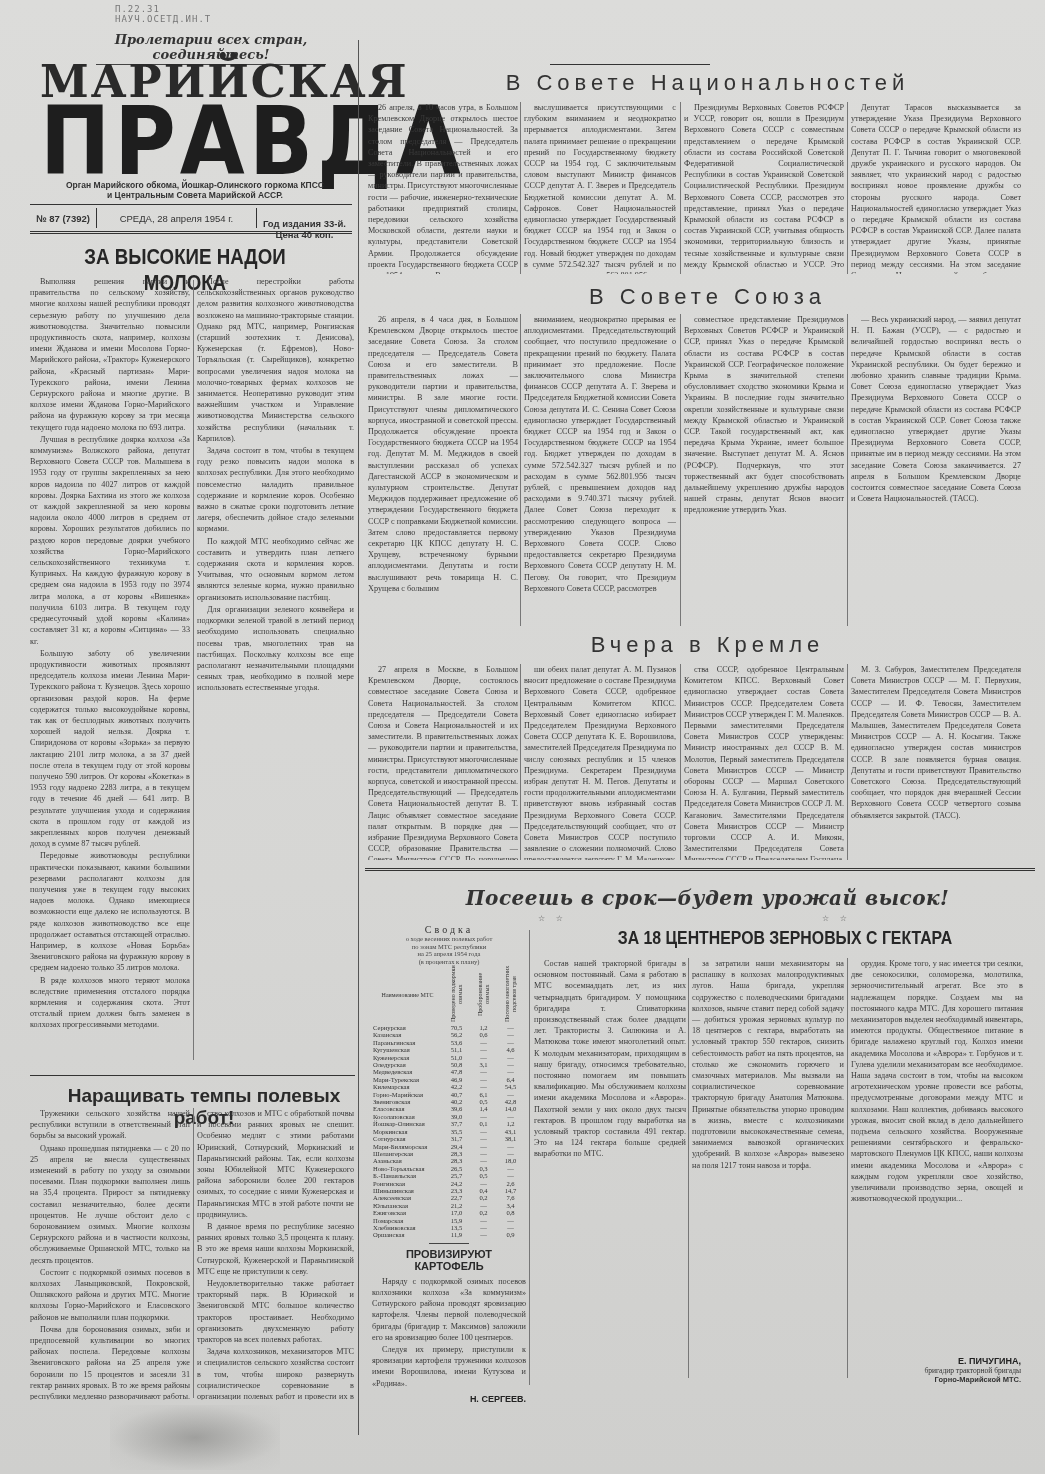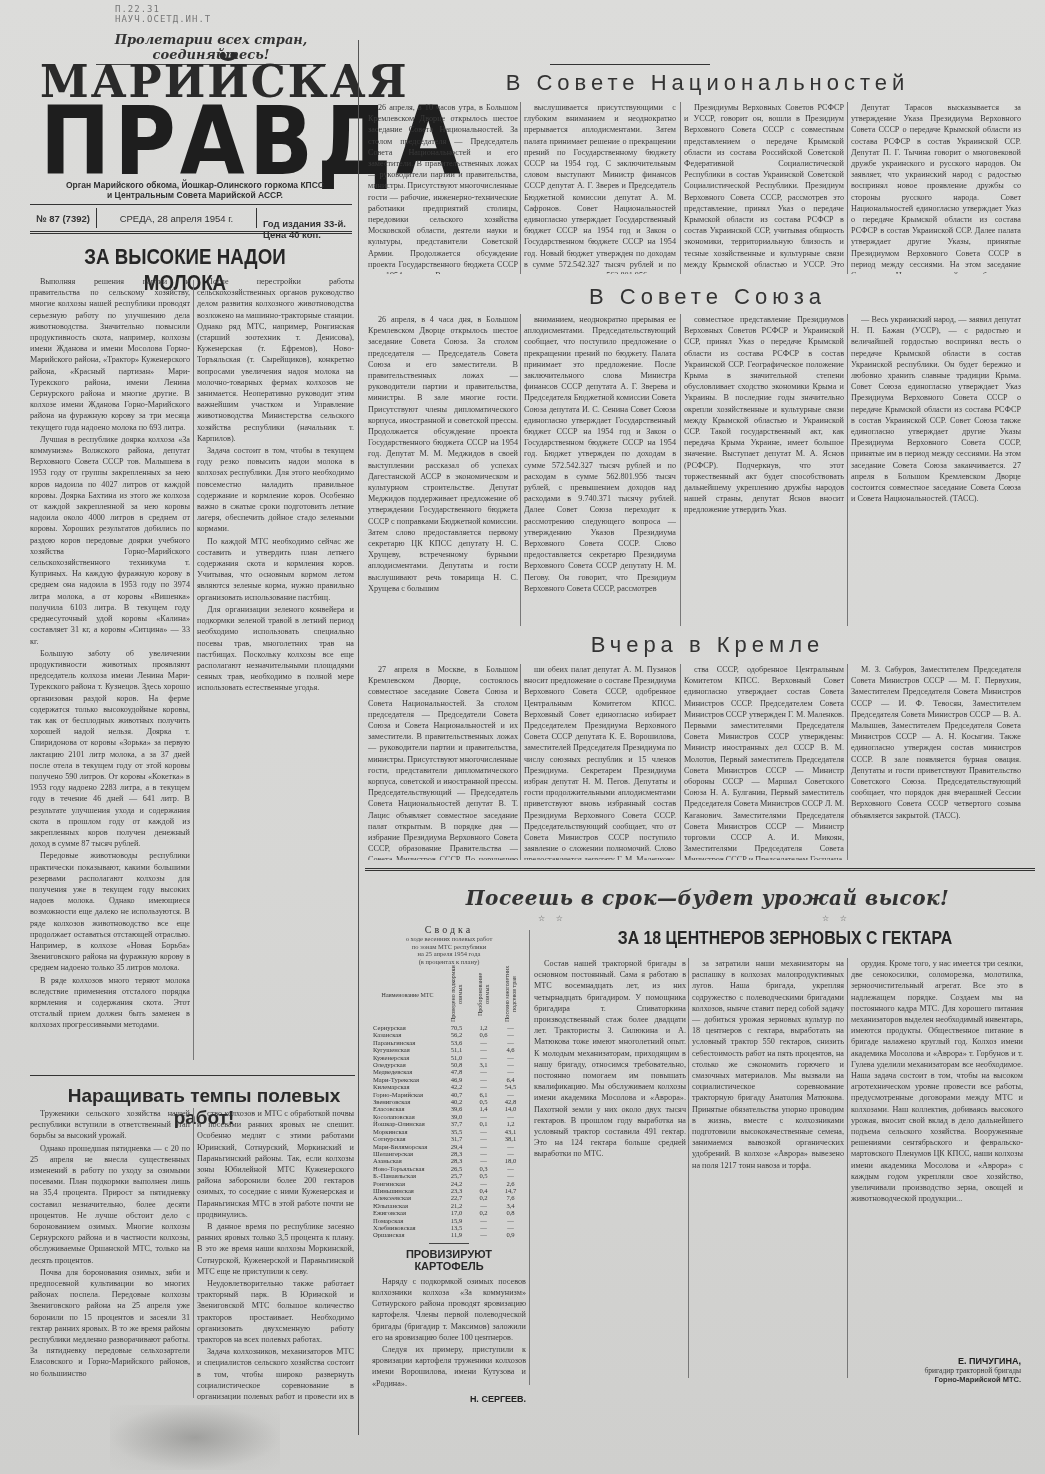--- a/index.html
+++ b/index.html
@@ -72,21 +72,21 @@
   <div class="abs title2" style="left:40px;top:100px;width:310px;">ПРАВДА</div>
   <div class="abs organ" style="left:40px;top:180px;width:310px;">
     <div>Орган Марийского обкома, Йошкар-Олинского горкома КПСС</div>
     <div>и Центральным Совета Марийской АССР.</div>
   </div>
   <div class="abs issue-bar" style="left:30px;top:204px;width:322px;">
     <div>№ 87 (7392)</div>
     <div class="sep"></div>
     <div style="flex:1;text-align:center;font-weight:normal;">СРЕДА, 28 апреля 1954 г.</div>
     <div class="sep"></div>
-    <div style="text-align:left;line-height:11px;margin-top:22px;">
+    <div style="text-align:center;line-height:11px;margin-top:22px;">
       <div>Год издания 33-й.</div>
       <div>Цена 40 коп.</div>
     </div>
   </div>
 
   <div class="vrule" style="left:358px;top:40px;height:1395px;"></div>
 
   <div class="abs h-left" style="left:20px;top:244px;width:330px;">ЗА ВЫСОКИЕ НАДОИ МОЛОКА</div>
   <div class="abs body-text" style="left:30px;top:276px;width:160px;height:790px;">
     <p>Выполняя решения партии и правительства по сельскому хозяйству, многие колхозы нашей республики проводят серьезную работу по улучшению дела животноводства. Значительно повысили продуктивность скота, например, колхозы имени Жданова и имени Мосолова Горно-Марийского района, «Трактор» Куженерского района, «Красный партизан» Мари-Турекского района, имени Ленина Сернурского района и многие другие. В колхозе имени Жданова Горно-Марийского района на фуражную корову за три месяца текущего года надоено молока по 693 литра.</p>
@@ -101,20 +101,21 @@
     <p>Задача состоит в том, чтобы в текущем году резко повысить надои молока в колхозах республики. Для этого необходимо повсеместно наладить правильное содержание и кормление коров. Особенно важно в сжатые сроки подготовить летние лагеря, обеспечить дойное стадо зелеными кормами.</p>
     <p>По каждой МТС необходимо сейчас же составить и утвердить план летнего содержания скота и кормления коров. Учитывая, что основным кормом летом являются зеленые корма, нужно правильно организовать использование пастбищ.</p>
     <p>Для организации зеленого конвейера и подкормки зеленой травой в летний период необходимо использовать специально посевы трав, многолетних трав на пастбищах. Поскольку колхозы все еще располагают незначительными площадями сеяных трав, необходимо в полной мере использовать естественные угодья.</p>
   </div>
   <div class="hrule" style="left:30px;top:1075px;width:325px;height:1px;"></div>
 
   <div class="abs h-small" style="left:44px;top:1085px;width:320px;font-size:19px;">Наращивать темпы полевых работ!</div>
   <div class="abs body-text" style="left:30px;top:1108px;width:160px;height:292px;">
     <p>Труженики сельского хозяйства нашей республики вступили в ответственный этап борьбы за высокий урожай.</p>
     <p>Однако прошедшая пятидневка — с 20 по 25 апреля не внесла существенных изменений в работу по уходу за озимыми посевами. План подкормки выполнен лишь на 35,4 процента. Прирост за пятидневку составил незначительно, более десяти процентов. Не лучше обстоит дело с боронованием озимых. Многие колхозы Сернурского района и в частности колхозы, обслуживаемые Оршанской МТС, только на десять процентов.</p>
+    <p>Состоит с подкормкой озимых посевов в колхозах Ланьщиковской, Покровской, Ошлякского района и других МТС. Многие колхозы Горно-Марийского и Еласовского районов не выполнили план подкормки.</p>
     <p>Почва для боронования озимых, зяби и предпосевной культивации во многих районах поспела. Передовые колхозы Звениговского района на 25 апреля уже боронили по 15 процентов и засеяли 31 гектар ранних яровых. В то же время районы республики медленно разворачивают работы. За пятидневку передовые сельхозартели Еласовского и Горно-Марийского районов, но большинство</p>
   </div>
   <div class="vrule" style="left:193px;top:1108px;height:290px;background:#777;"></div>
   <div class="abs body-text" style="left:197px;top:1108px;width:157px;height:292px;">
     <p>ство колхозов и МТС с обработкой почвы и посевами ранних яровых не спешит. Особенно медлят с этими работами Юринский, Сотнурский, Моркинский и Параньгинский районы. Так, если колхозы зоны Юбилейной МТС Куженерского района заборонили более 200 гектаров озимых, то соседние с ними Куженерская и Параньгинская МТС в этой работе почти не продвинулись.</p>
     <p>В данное время по республике засеяно ранних яровых только 3,5 процента к плану. В это же время наши колхозы Моркинской, Сотнурской, Куженерской и Параньгинской МТС еще не приступили к севу.</p>
     <p>Неудовлетворительно также работает тракторный парк. В Юринской и Звениговской МТС большое количество тракторов простаивает. Необходимо организовать двухсменную работу тракторов на всех полевых работах.</p>
     <p>Задача колхозников, механизаторов МТС и специалистов сельского хозяйства состоит в том, чтобы широко развернуть социалистическое соревнование в организации полевых работ и провести их в сжатые сроки и высококачественно.</p>
   </div>
   <div class="smudge" style="left:110px;top:1405px;width:170px;height:65px;"></div>

